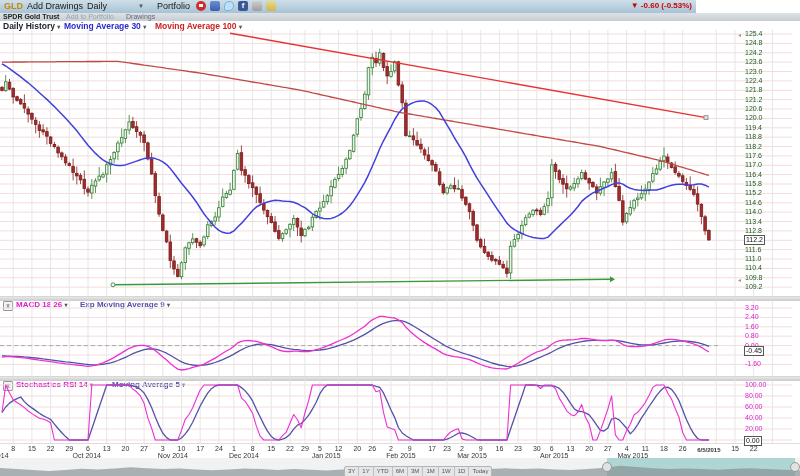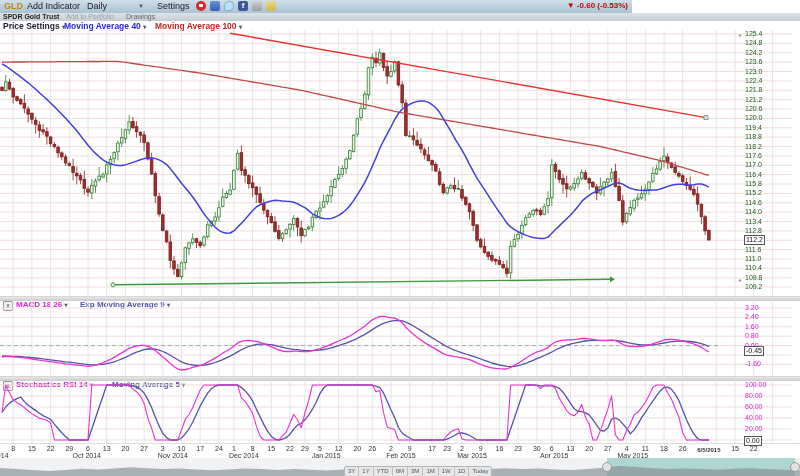--- a/index.html
+++ b/index.html
@@ -1,19 +1,19 @@
 <!DOCTYPE html>
 <html><head>
 <meta charset="utf-8">
 <style>
   html,body{margin:0;padding:0;background:#fff;}
   .app{position:relative;width:800px;height:476px;overflow:hidden;font-family:"Liberation Sans",sans-serif;background:#fff;-webkit-font-smoothing:antialiased;}
   .abs{position:absolute;}
   
-  .topbar{left:0;top:0;width:632px;height:13px;background:linear-gradient(#cfdfe9,#a8c2d4);font-size:9px;color:#222;}
+  .topbar{left:0;top:0;width:696px;height:13px;background:linear-gradient(#cfdfe9,#a8c2d4);font-size:9px;color:#222;}
   .topbar span{display:inline-block;vertical-align:top;}
   .sym{position:absolute;left:4px;top:1px;color:#c8860a;font-weight:bold;font-size:9px;}
   .tb-item{position:absolute;top:1px;font-size:9px;color:#1a1a1a;cursor:default;}
   .caret{color:#555;font-size:6px;}
   .chg{position:absolute;right:4px;top:1px;color:#cc0000;font-size:8px;font-weight:bold;}
   .icon{position:absolute;top:1px;width:10px;height:10px;border-radius:2px;}
   .subbar{left:0;top:13px;width:800px;height:8px;background:linear-gradient(#dde2e5,#c6cdd2);font-size:7px;color:#333;}
   .sub-item{position:absolute;top:0px;font-size:7px;}
   .legend{left:0;top:21px;width:800px;height:9px;background:#fff;font-size:8.5px;}
   .leg-item{position:absolute;top:0;font-weight:bold;}
@@ -32,42 +32,42 @@
   .navbtns span:last-child{border-right:none;}
   svg{position:absolute;left:0;}
 </style>
 </head>
 <body>
 
 <div class="app">
 
   <div class="abs topbar">
     <span class="sym">GLD</span>
-    <span class="tb-item" style="left:27px">Add Indicator</span>
+    <span class="tb-item" style="left:27px">Add Drawings</span>
     <span class="tb-item" style="left:87px">Daily</span>
     <span class="tb-item caret" style="left:138px;top:3px">▼</span>
-    <span class="tb-item" style="left:157px">Settings</span>
+    <span class="tb-item" style="left:157px">Portfolio</span>
     <span class="icon" style="left:196px;background:radial-gradient(circle at 50% 45%,#fff 0 2px,#d42a2a 2px 5px);border-radius:50%;"></span>
     <span class="icon" style="left:210px;background:linear-gradient(#6b8fd4,#3a5fb0);"></span>
     <span class="icon" style="left:224px;background:#bfe0f2;border-radius:50% 40% 50% 20%;border:1px solid #74b6dd;box-sizing:border-box;"></span>
     <span class="icon" style="left:238px;background:#3b5998;color:#fff;font-size:8px;line-height:10px;text-align:center;font-weight:bold;">f</span>
     <span class="icon" style="left:252px;background:linear-gradient(#cfcfcf,#9d9d9d);"></span>
     <span class="icon" style="left:266px;background:linear-gradient(#e6d98a,#cdb84e);"></span>
     <span class="chg"><span>▼</span> <span>-0.60 (-0.53%)</span></span>
   </div>
 
   <div class="abs subbar">
     <span class="sub-item" style="left:3px;color:#222;font-weight:bold;">SPDR Gold Trust</span>
     <span class="sub-item" style="left:66px;color:#9aa4ab;">Add to Portfolio</span>
     <span class="sub-item" style="left:126px;color:#667;">Drawings</span>
   </div>
 
   <div class="abs legend">
-    <span class="leg-item" style="left:3px;color:#223;"><span>Price Settings</span> <span class="caret">▾</span></span>
-    <span class="leg-item" style="left:64px;color:#2929cc;"><span>Moving Average 40</span> <span class="caret">▾</span></span>
+    <span class="leg-item" style="left:3px;color:#223;"><span>Daily History</span> <span class="caret">▾</span></span>
+    <span class="leg-item" style="left:64px;color:#2929cc;"><span>Moving Average 30</span> <span class="caret">▾</span></span>
     <span class="leg-item" style="left:155px;color:#cc2222;"><span>Moving Average 100</span> <span class="caret">▾</span></span>
   </div>
 
   <svg id="price-svg" class="abs" style="top:30px" width="800" height="266" viewBox="0 0 800 266">
       <line x1="0" x2="792" y1="4.0" y2="4.0" stroke="#f3dcdc" stroke-width="1"></line>
       <line x1="0" x2="792" y1="13.4" y2="13.4" stroke="#f3dcdc" stroke-width="1"></line>
       <line x1="0" x2="792" y1="22.8" y2="22.8" stroke="#f3dcdc" stroke-width="1"></line>
       <line x1="0" x2="792" y1="32.1" y2="32.1" stroke="#f3dcdc" stroke-width="1"></line>
       <line x1="0" x2="792" y1="41.5" y2="41.5" stroke="#f3dcdc" stroke-width="1"></line>
       <line x1="0" x2="792" y1="50.9" y2="50.9" stroke="#f3dcdc" stroke-width="1"></line>

